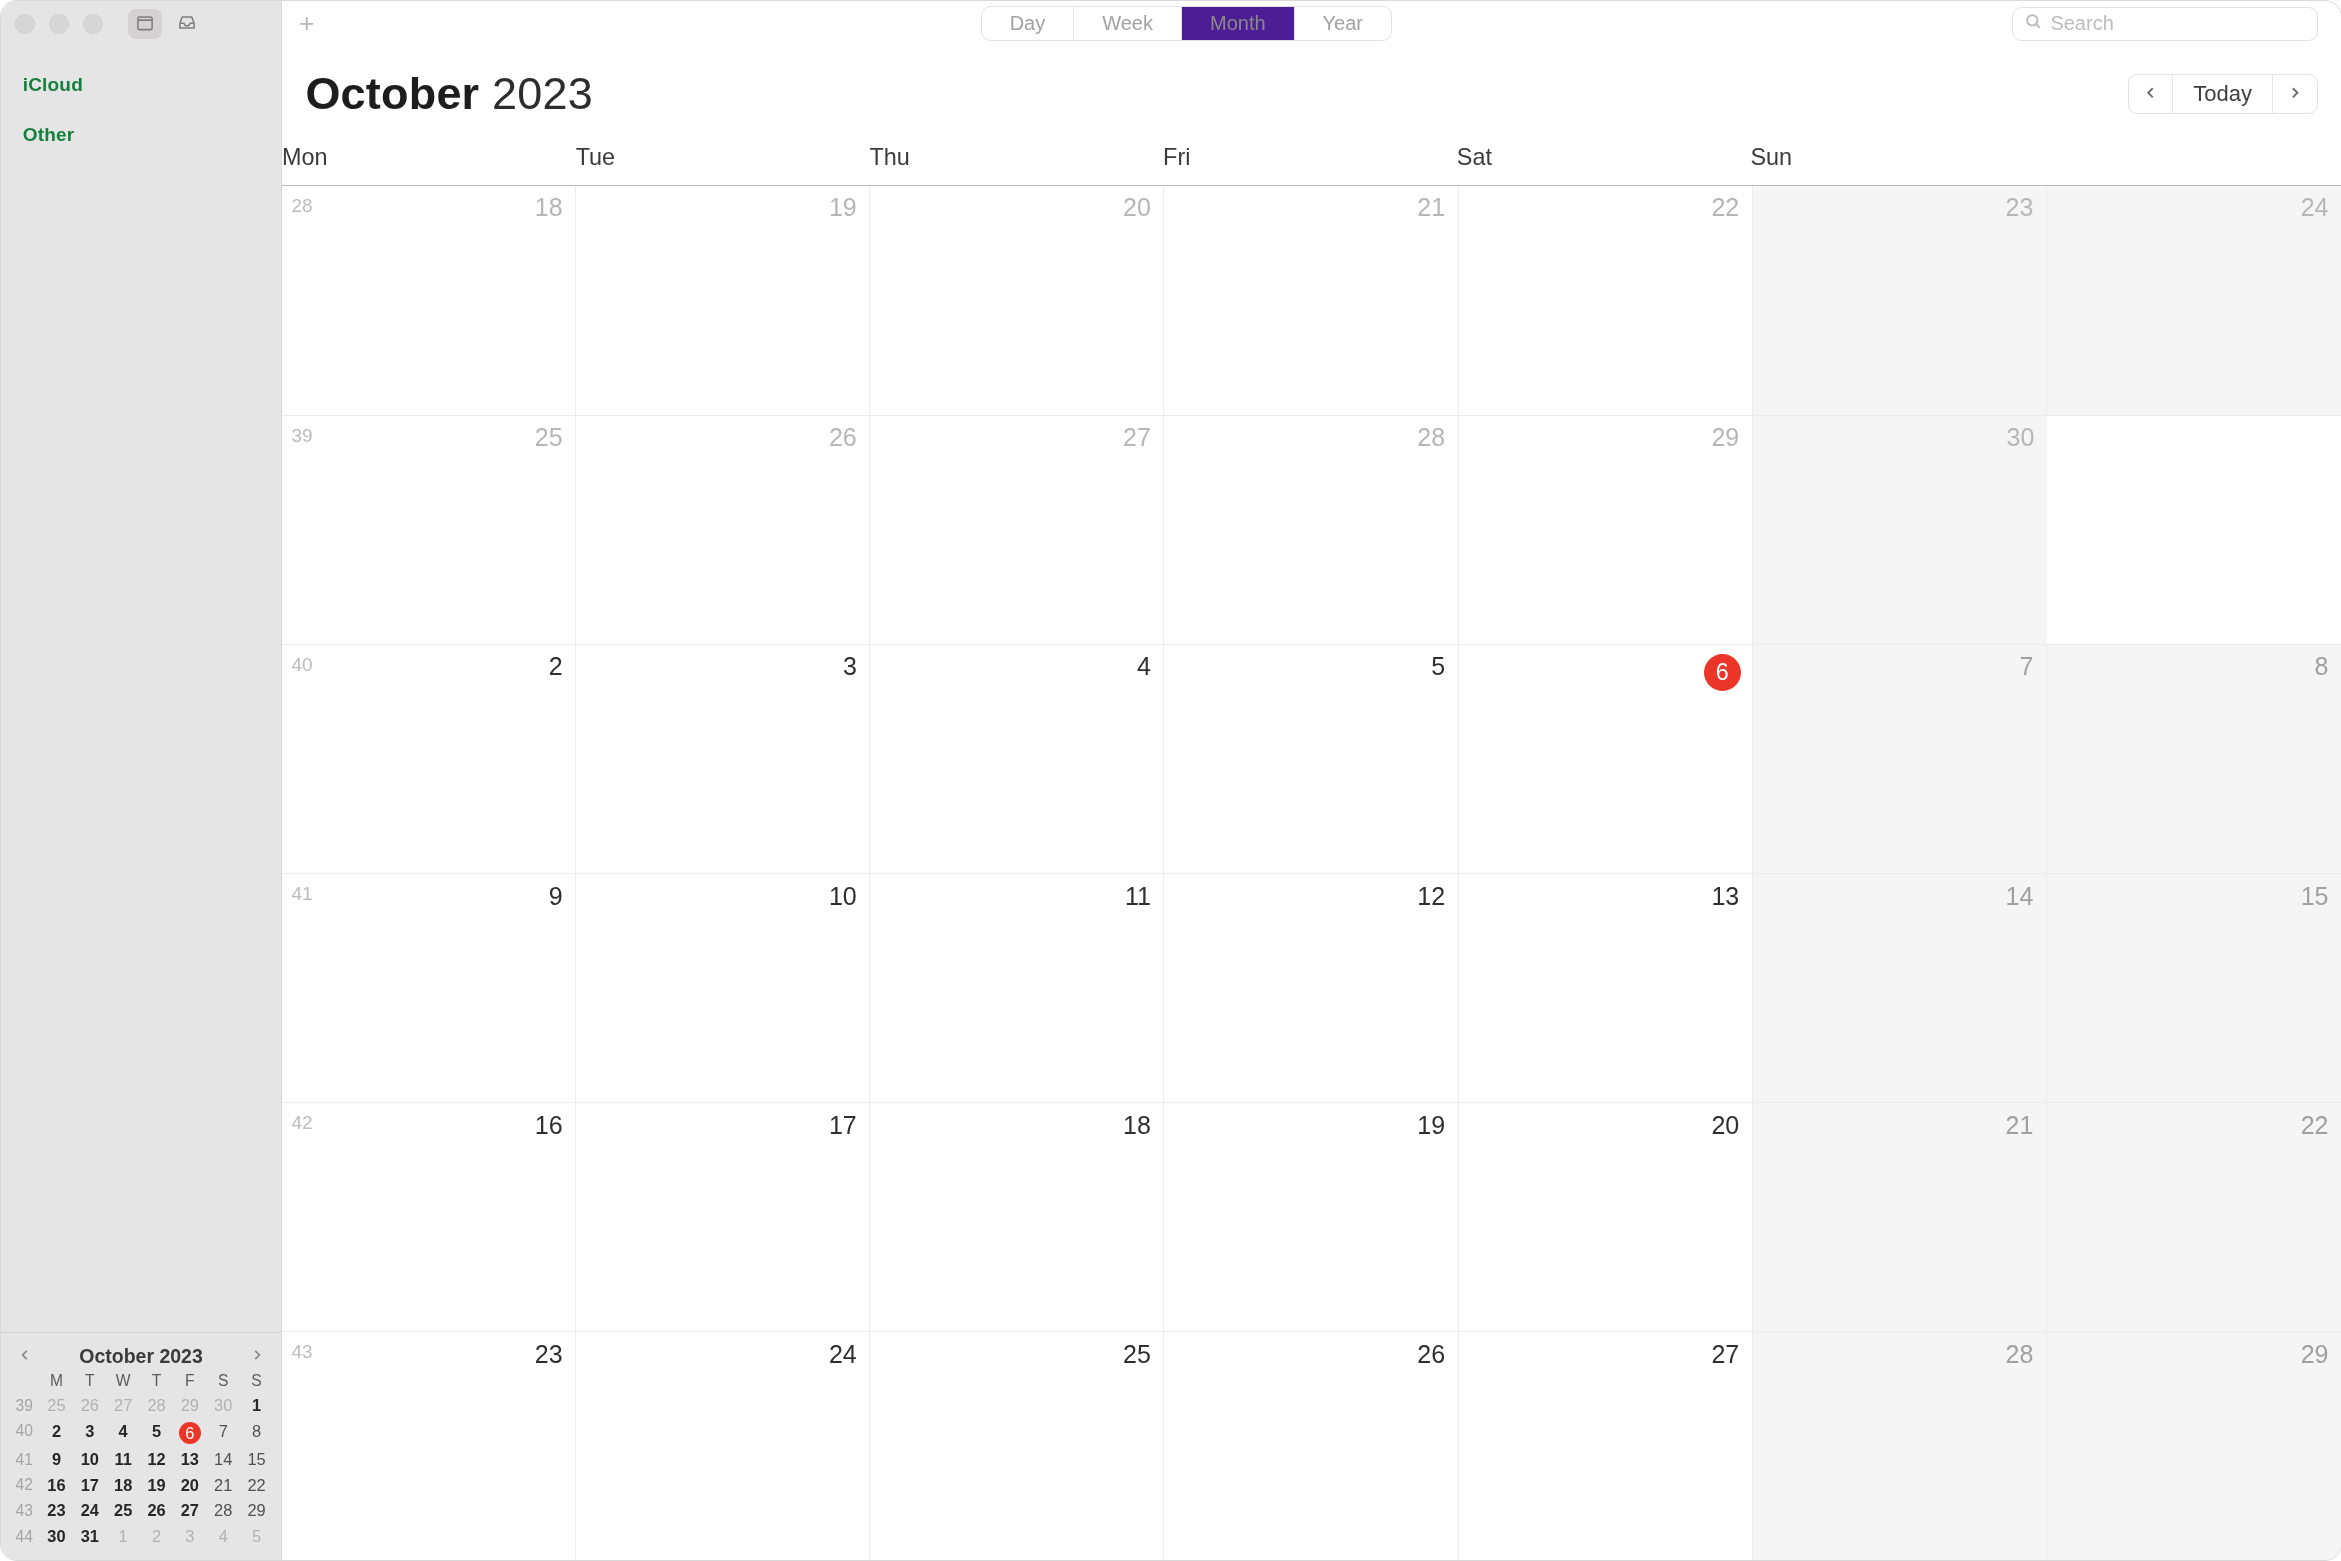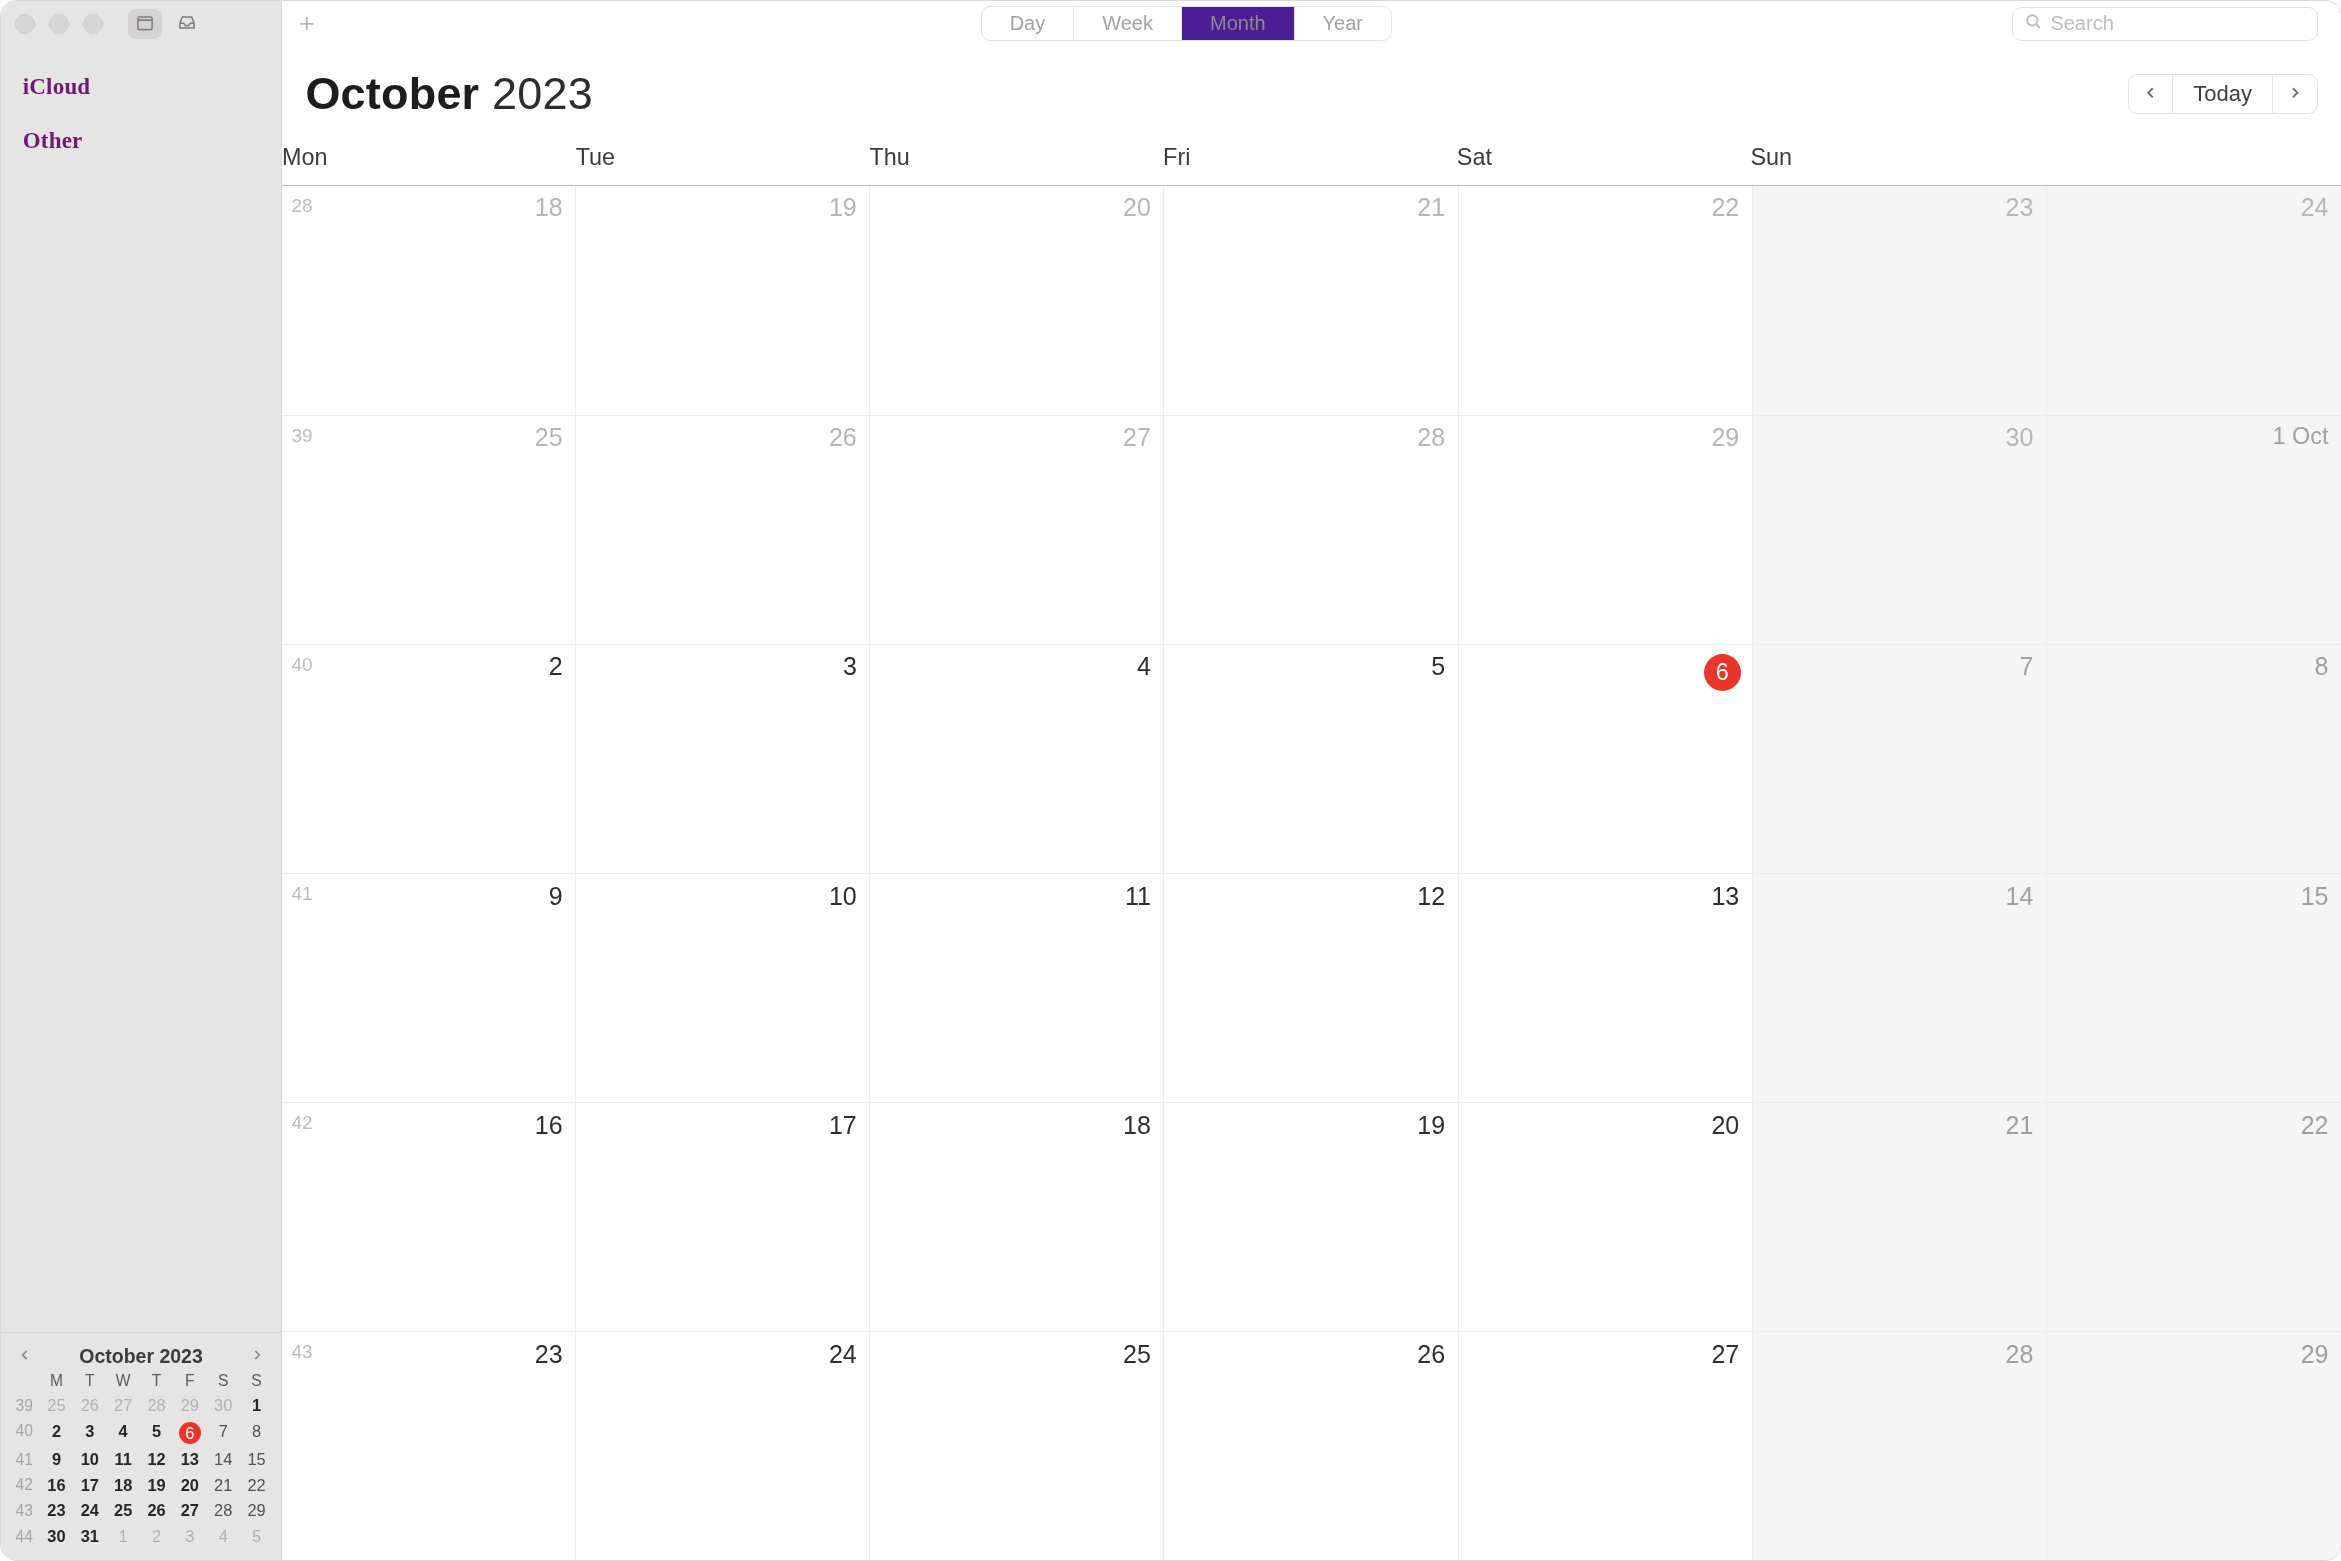--- a/index.html
+++ b/index.html
@@ -43,24 +43,23 @@
     width: 34px; height: 30px;
     border-radius: 7.8px;
     display: flex; align-items: center; justify-content: center;
     color: #7f7f7f;
   }
   .tb-btn.active { background: #d4d2d2; }
   .tb-btn svg { width: 22px; height: 19px; }
 
   .sb-body { flex: 1; padding: 14px 17px 0 17px; }
   .sb-section {
-    font-size: 23px; font-weight: 600;
-    color: #701a75; letter-spacing: 0.2px;
+    font-size: 19px; font-weight: 600;
+    color: #15803d; letter-spacing: 0.2px;
     padding: 14px 4.7px;
-    font-family: Liberation Serif, serif;
   }
 
   
   .mini {
     border-top: 0.8px solid #d6d5d5;
     padding: 11px 7.8px 11px 7.8px;
   }
   .mini-head {
     display: flex; align-items: center; justify-content: space-between;
     padding: 0 4.7px 3.1px 4.7px;
@@ -390,23 +389,20 @@
           </div>
           <div class="cell">
             <div class="num dim">28</div>
           </div>
           <div class="cell">
             <div class="num dim">29</div>
           </div>
           <div class="cell weekend">
             <div class="num dim">30</div>
           </div>
-          <div class="cell weekend">
-            <div class="num first">1 Oct</div>
-          </div>
         </div>
         <div class="row">
           <div class="cell">
             <div class="wknum">40</div>
             <div class="num">2</div>
           </div>
           <div class="cell">
             <div class="num">3</div>
           </div>
           <div class="cell">

